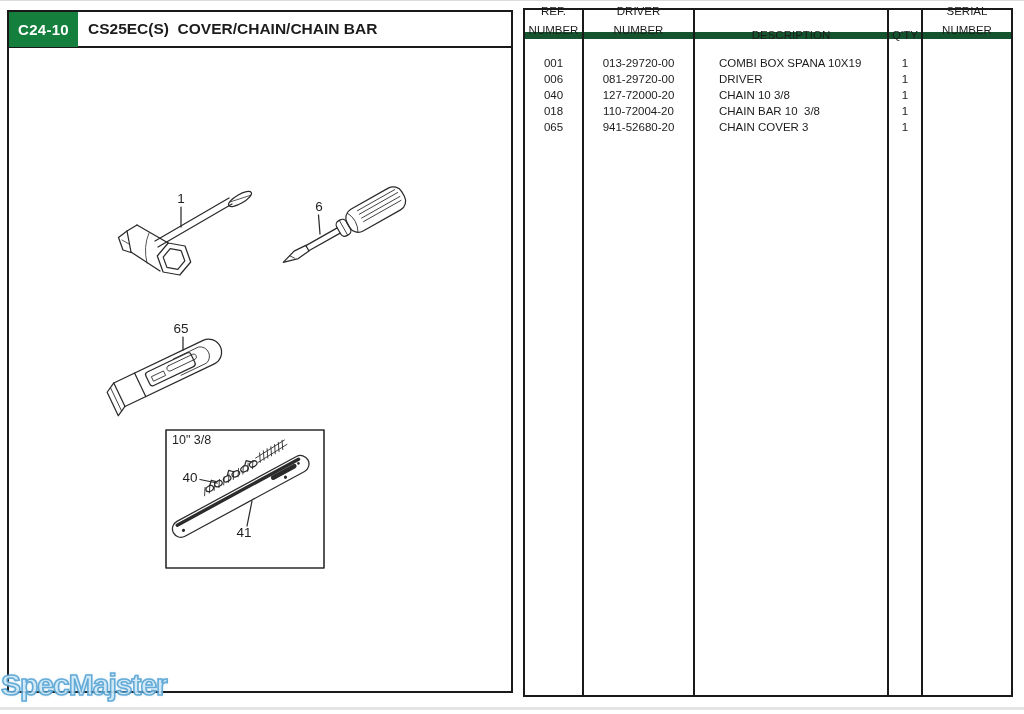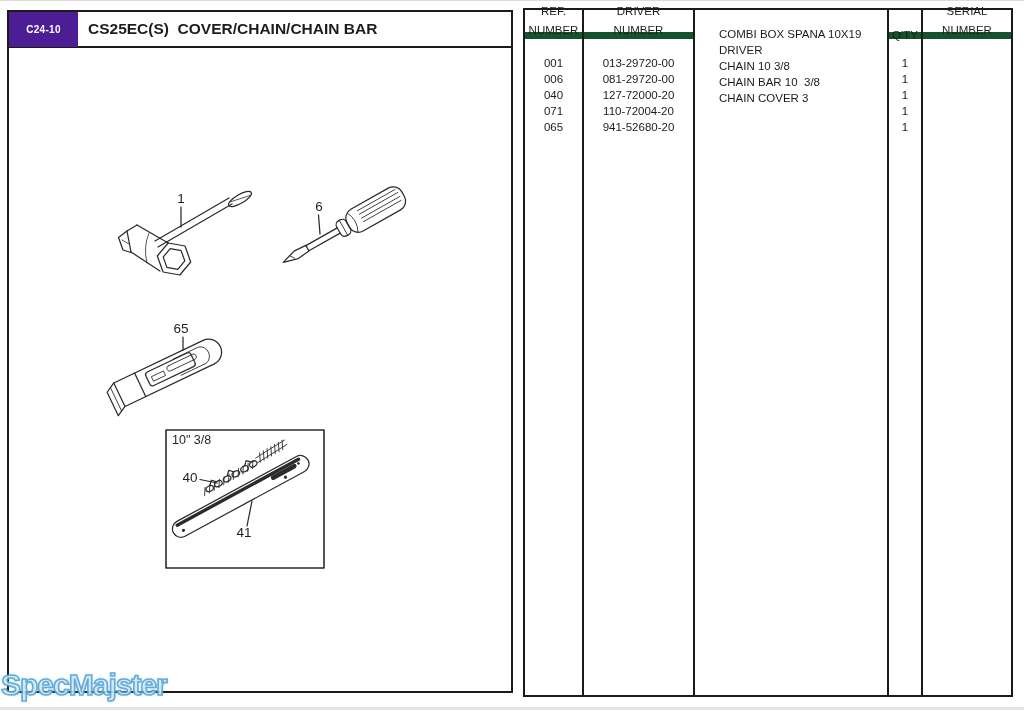--- a/index.html
+++ b/index.html
@@ -5,23 +5,23 @@
   * { margin:0; padding:0; box-sizing:border-box; }
   html,body { width:1024px; height:714px; background:#fff; overflow:hidden; }
   body { font-family:"Liberation Sans", sans-serif; color:#1c1c1c; }
   .page { position:relative; width:1024px; height:714px; background:#fff; }
 
   
   .panel { position:absolute; left:7px; top:10px; width:506px; height:683px;
            border:2px solid #1a1a1a; background:#fff; }
   .title-row { position:absolute; left:-2px; top:-2px; right:-2px; height:38px;
                border:2px solid #1a1a1a; background:#fff; display:flex; align-items:center; }
-  .code-box { width:69px; height:35px; background:#4c1d95; color:#fff; align-self:flex-start;
+  .code-box { width:69px; height:35px; background:#15803d; color:#fff; align-self:flex-start;
               display:flex; align-items:center; justify-content:center;
-              font-size:10px; font-weight:700; letter-spacing:.3px; }
+              font-size:15px; font-weight:700; letter-spacing:.3px; }
   .title-text { margin-left:10px; font-size:15.5px; font-weight:700; white-space:pre; }
 
   
   .art { position:absolute; left:0; top:0; width:1024px; height:714px; pointer-events:none; }
   .art path, .art polygon, .art rect, .art ellipse, .art line, .art circle {
       fill:none; stroke:#2b2b2b; stroke-width:1.25; stroke-linecap:round; stroke-linejoin:round; }
   .art .fill-dot { fill:#2b2b2b; stroke:none; }
   .art text { fill:#1f1f1f; font-family:"Liberation Sans", sans-serif; font-size:13.5px;
               stroke:none; text-anchor:middle; }
   .art text.bar-spec { font-size:12.5px; text-anchor:start; }
@@ -158,40 +158,43 @@
 
     <div class="tcol col-ref">
       <div class="hdr">
         <span>REF.</span>
         <span>NUMBER</span>
       </div>
       <div class="tbody">
         <div class="cell">001</div>
         <div class="cell">006</div>
         <div class="cell">040</div>
-        <div class="cell">071</div>
+        <div class="cell">018</div>
         <div class="cell">065</div>
       </div>
     </div>
 
     <div class="tcol col-parts">
       <div class="hdr">
         <span>DRIVER</span>
         <span>NUMBER</span>
       </div>
       <div class="tbody">
         <div class="cell">013-29720-00</div>
         <div class="cell">081-29720-00</div>
         <div class="cell">127-72000-20</div>
         <div class="cell">110-72004-20</div>
         <div class="cell">941-52680-20</div>
       </div>
     </div>
 
     <div class="tcol col-desc">
+      <div class="hdr single">
+        <span>DESCRIPTION</span>
+      </div>
       <div class="tbody">
         <div class="cell">COMBI BOX SPANA 10X19</div>
         <div class="cell">DRIVER</div>
         <div class="cell">CHAIN 10 3/8</div>
         <div class="cell">CHAIN BAR 10  3/8</div>
         <div class="cell">CHAIN COVER 3</div>
       </div>
     </div>
 
     <div class="tcol col-qty">

